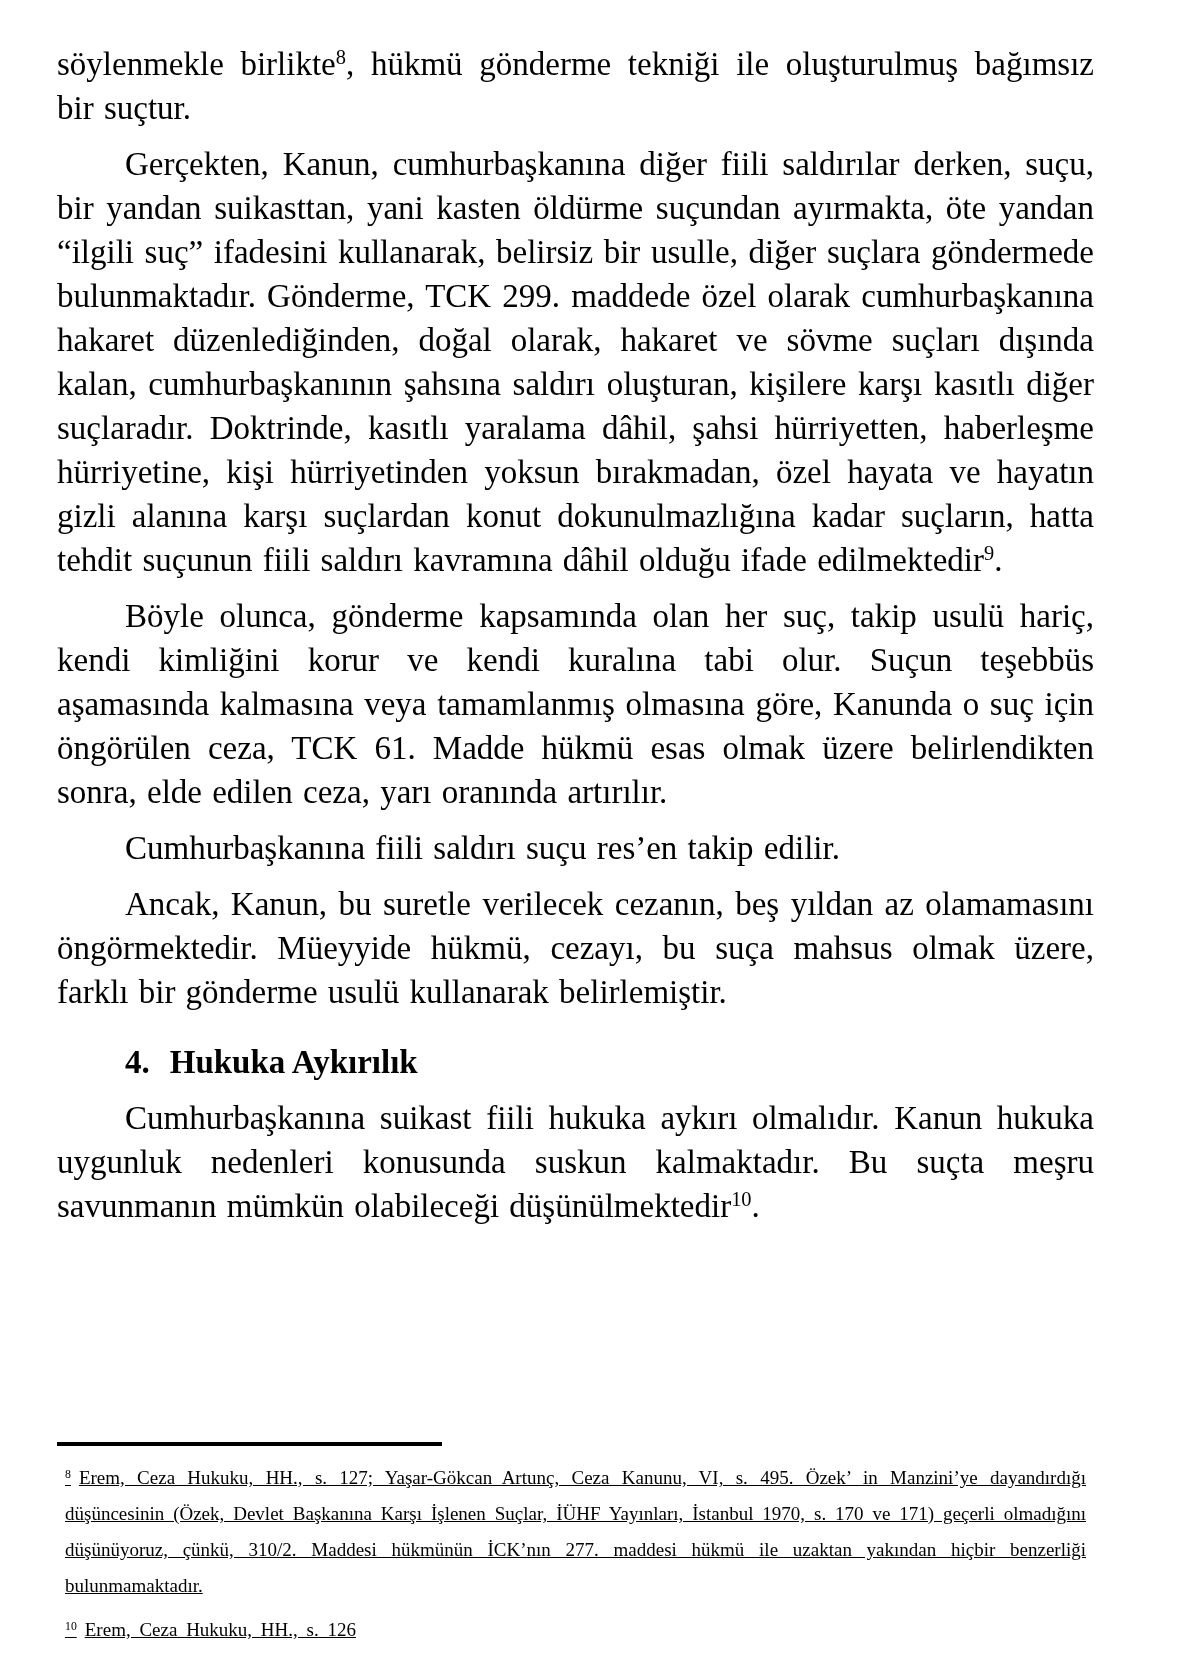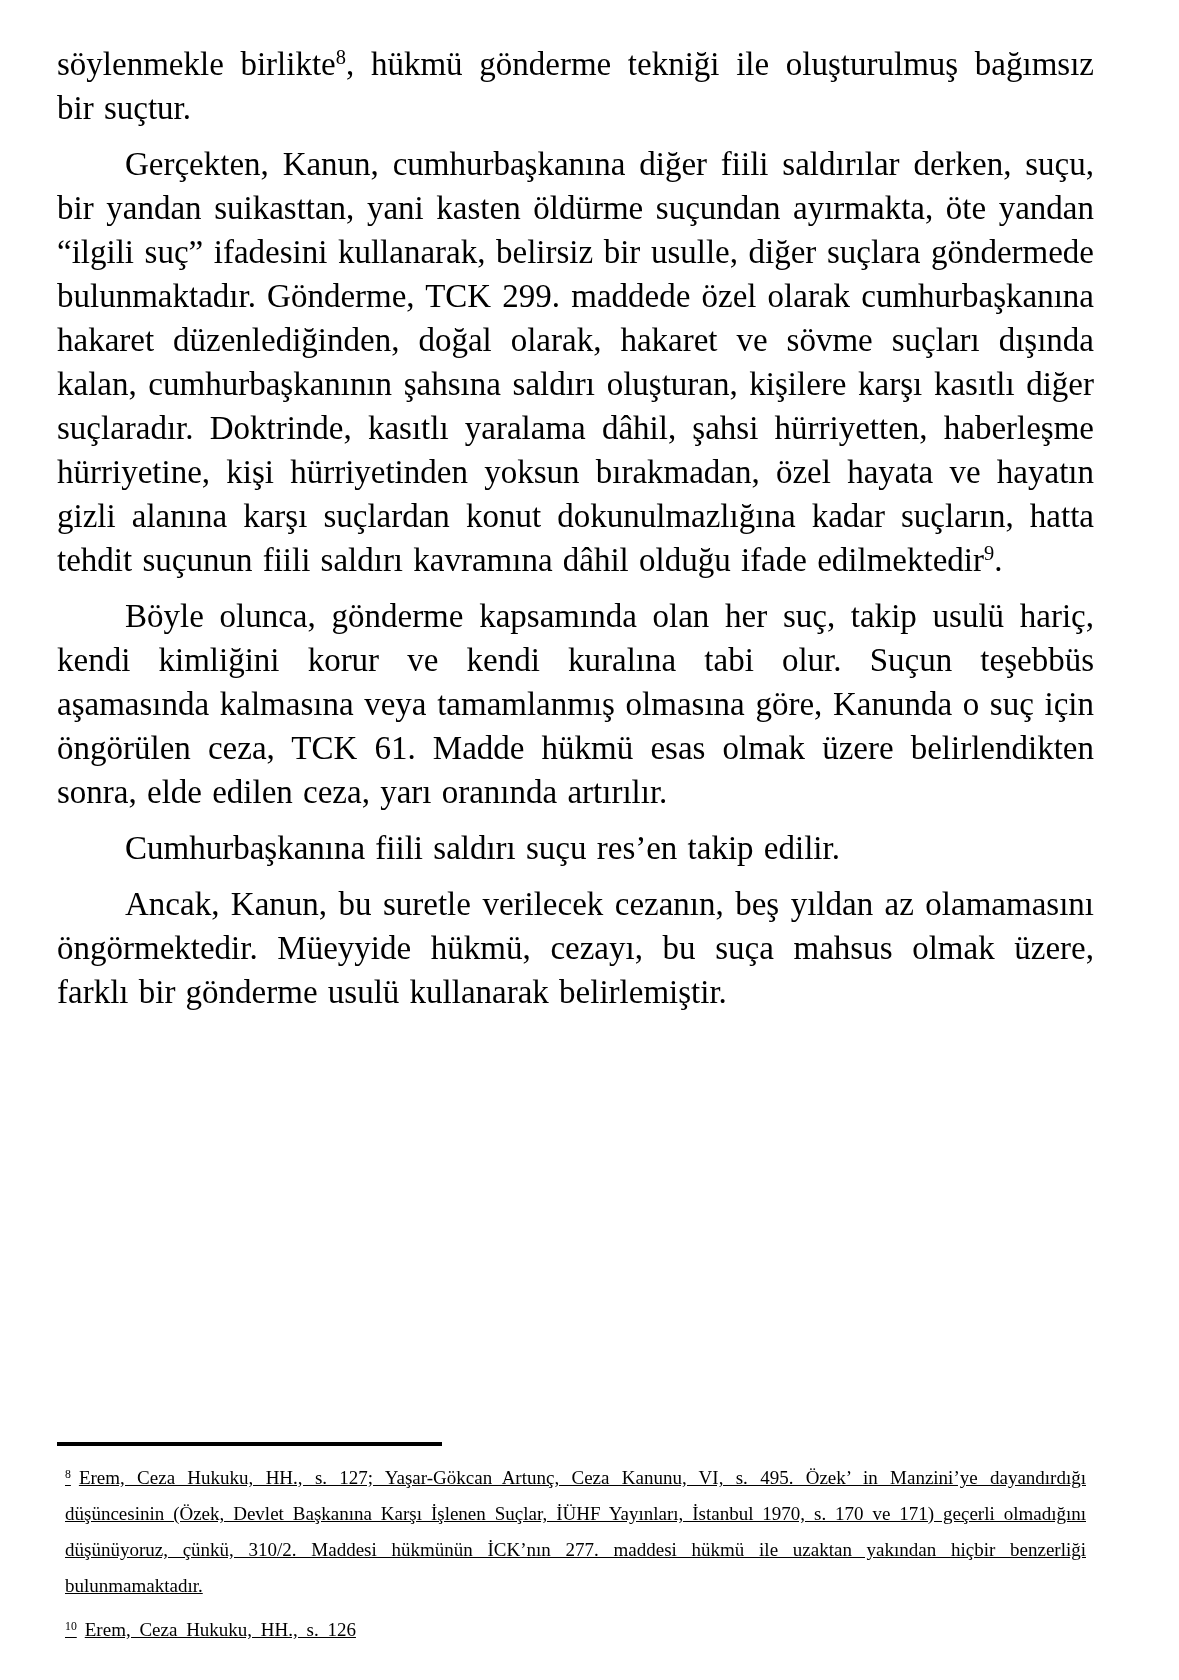--- a/index.html
+++ b/index.html
@@ -74,20 +74,22 @@
 </head>
 <body>
 
 <div class="page">
   <div class="body-text">
       <p>söylenmekle birlikte<sup>8</sup>, hükmü gönderme tekniği ile oluşturulmuş bağımsız bir suçtur.</p>
       <p class="indent">Gerçekten, Kanun, cumhurbaşkanına diğer fiili saldırılar derken, suçu, bir yandan suikasttan, yani kasten öldürme suçundan ayırmakta, öte yandan “ilgili suç” ifadesini kullanarak, belirsiz bir usulle, diğer suçlara göndermede bulunmaktadır. Gönderme, TCK 299. maddede özel olarak cumhurbaşkanına hakaret düzenlediğinden, doğal olarak, hakaret ve sövme suçları dışında kalan, cumhurbaşkanının şahsına saldırı oluşturan, kişilere karşı kasıtlı diğer suçlaradır.  Doktrinde, kasıtlı yaralama dâhil, şahsi hürriyetten, haberleşme hürriyetine, kişi hürriyetinden yoksun bırakmadan, özel hayata ve hayatın gizli alanına karşı suçlardan konut dokunulmazlığına kadar suçların,  hatta tehdit suçunun fiili saldırı kavramına dâhil olduğu ifade edilmektedir<sup>9</sup>.</p>
       <p class="indent">Böyle olunca, gönderme kapsamında olan her suç,  takip usulü hariç, kendi kimliğini korur ve kendi kuralına tabi olur. Suçun teşebbüs aşamasında kalmasına veya tamamlanmış olmasına göre, Kanunda o suç için öngörülen ceza, TCK 61. Madde hükmü esas olmak üzere belirlendikten sonra, elde edilen ceza, yarı oranında artırılır.</p>
       <p class="indent">Cumhurbaşkanına fiili saldırı suçu res’en takip edilir.</p>
       <p class="indent">Ancak, Kanun, bu suretle verilecek cezanın, beş yıldan az olamamasını öngörmektedir. Müeyyide hükmü, cezayı, bu suça mahsus olmak üzere, farklı bir gönderme usulü kullanarak belirlemiştir.</p>
+      <div class="heading"><span class="num">4.</span><span>Hukuka Aykırılık</span></div>
+      <p class="indent">Cumhurbaşkanına suikast fiili hukuka aykırı olmalıdır. Kanun hukuka uygunluk nedenleri konusunda suskun kalmaktadır. Bu suçta meşru savunmanın mümkün olabileceği düşünülmektedir<sup>10</sup>.</p>
     </div>
   <div class="footer-area">
     <div class="footnote-sep"></div>
     <div class="footnotes">
         <div class="footnote"><sup class="fn-marker">8</sup><span>Erem, Ceza Hukuku, HH., s. 127; Yaşar-Gökcan_Artunç, Ceza Kanunu, VI, s. 495. Özek’ in Manzini’ye dayandırdığı düşüncesinin (Özek, Devlet Başkanına Karşı İşlenen Suçlar, İÜHF Yayınları, İstanbul 1970, s. 170 ve 171) geçerli olmadığını düşünüyoruz, çünkü, 310/2. Maddesi hükmünün İCK’nın 277. maddesi hükmü ile uzaktan yakından hiçbir benzerliği bulunmamaktadır.</span></div>
         <div class="footnote"><sup class="fn-marker">10</sup><span>Erem, Ceza Hukuku, HH., s. 126</span></div>
       </div>
   </div>
 </div>
 

